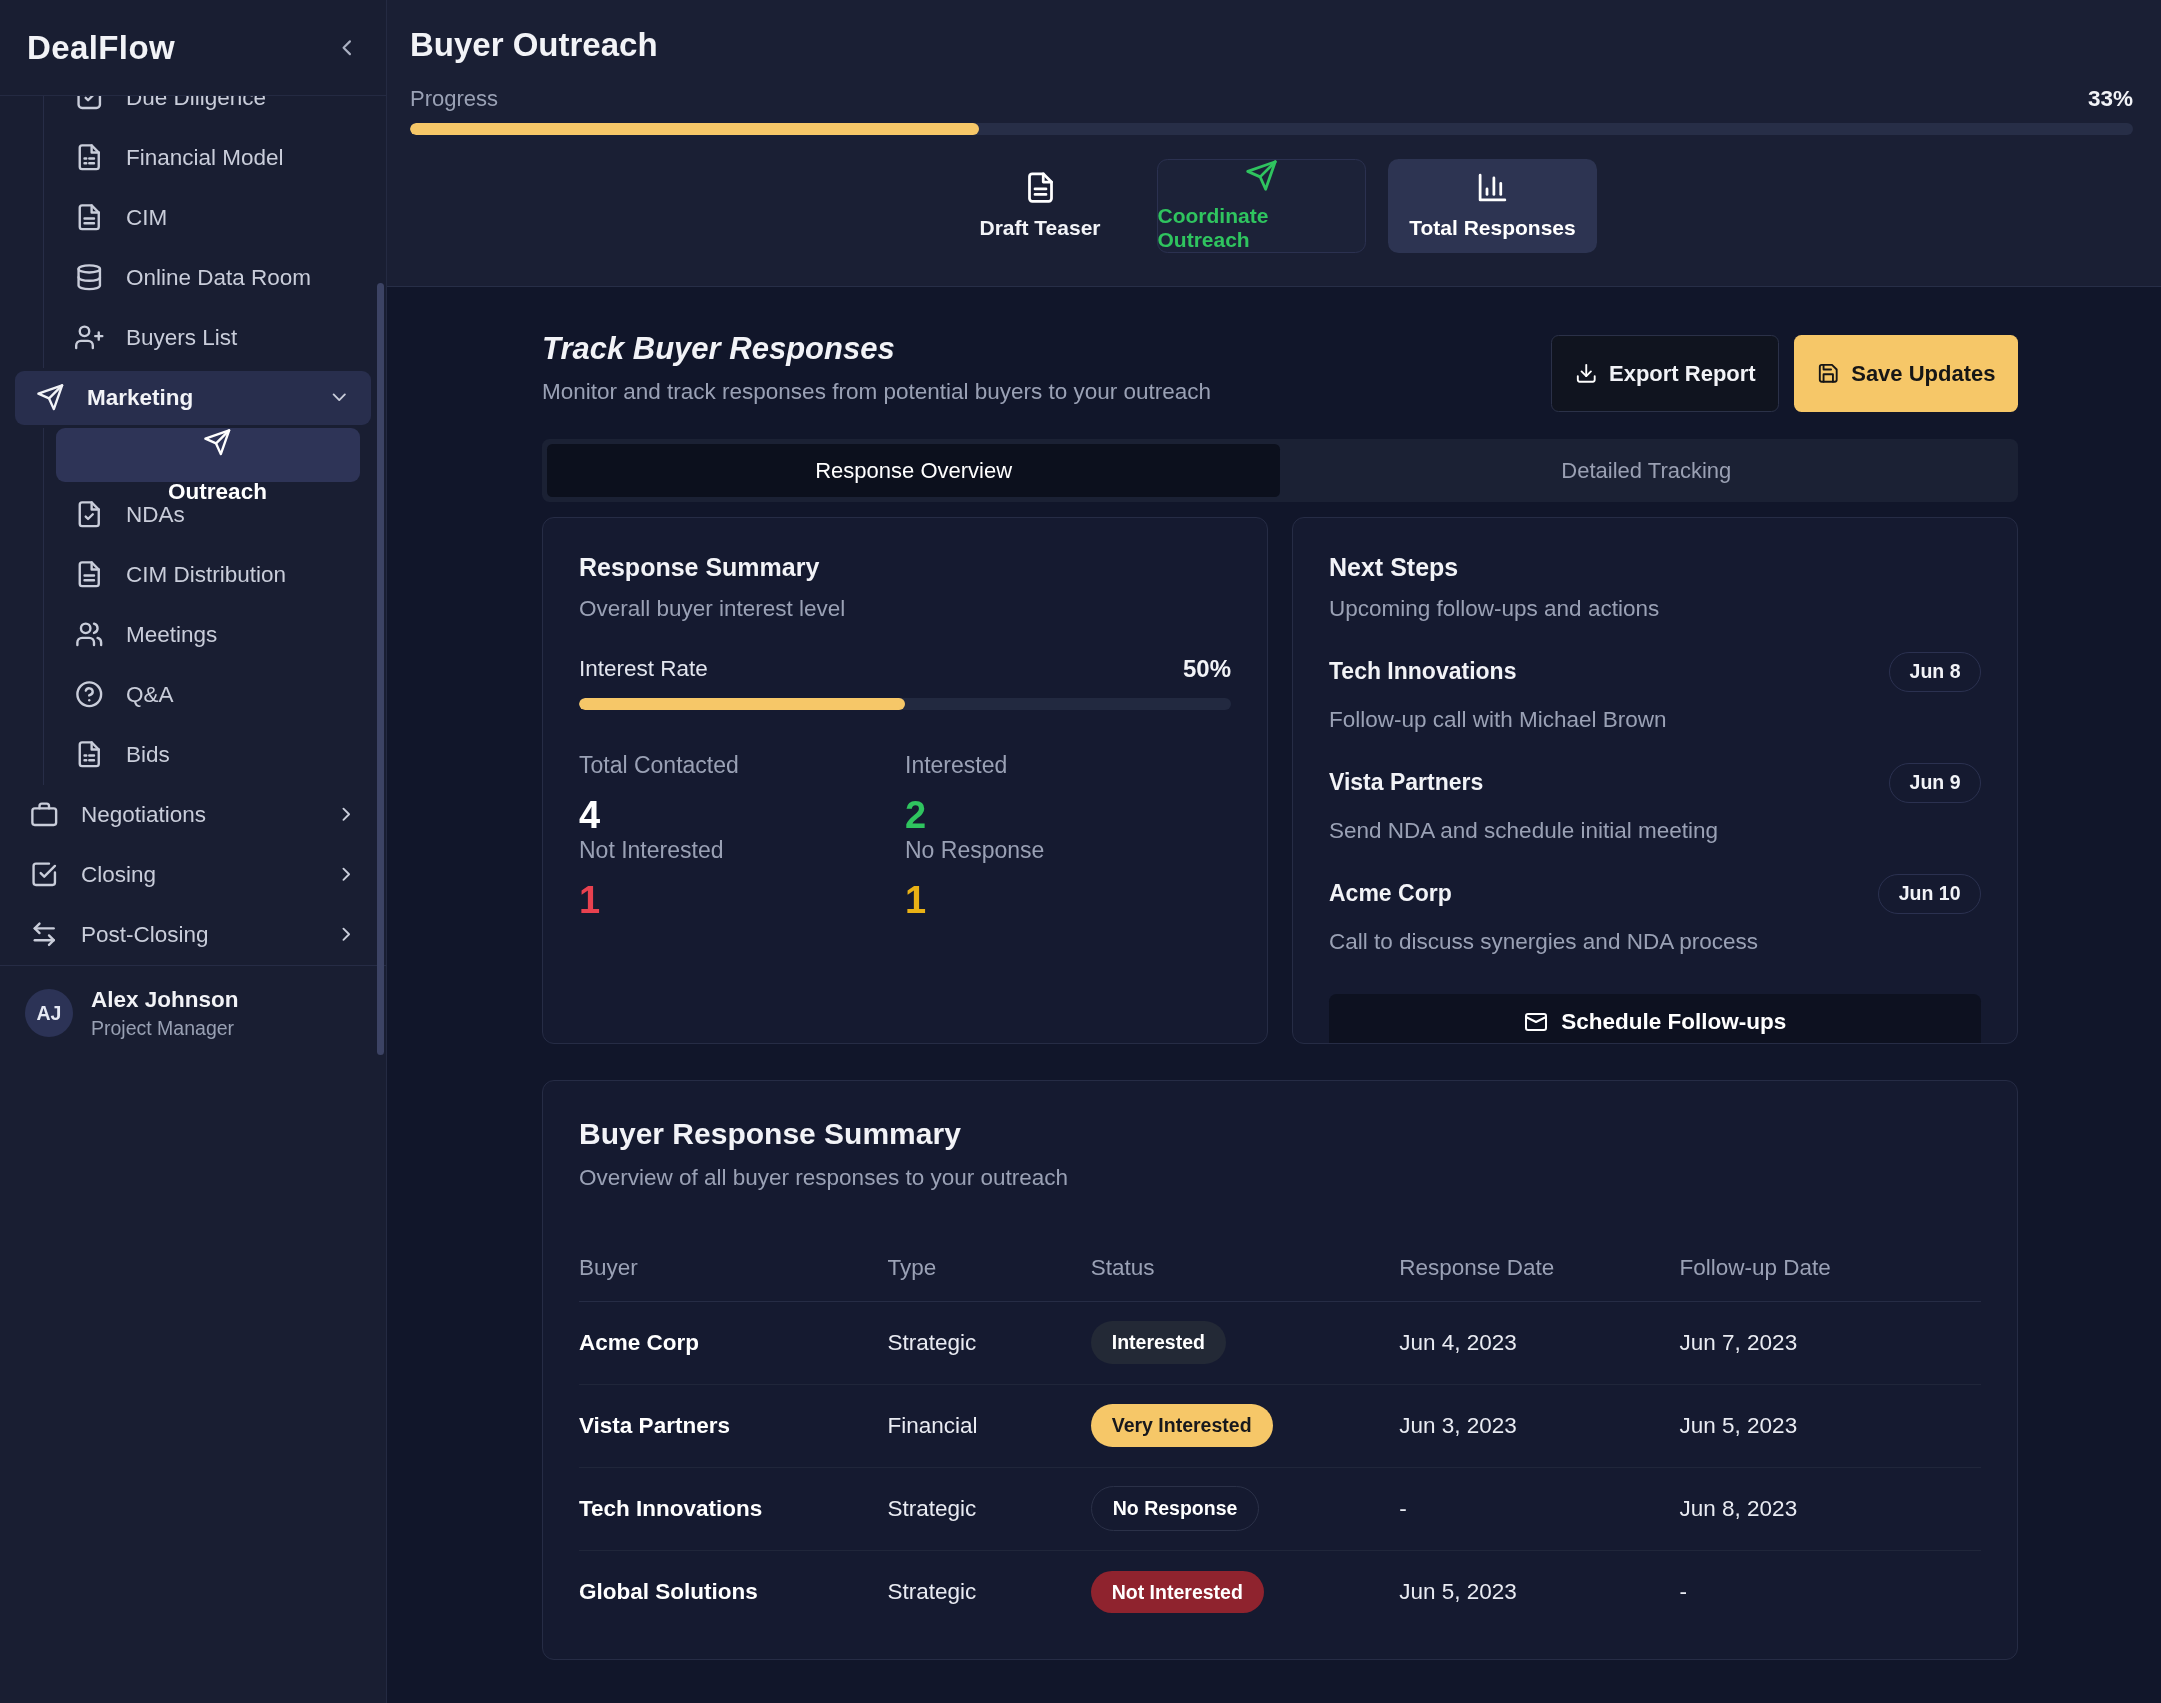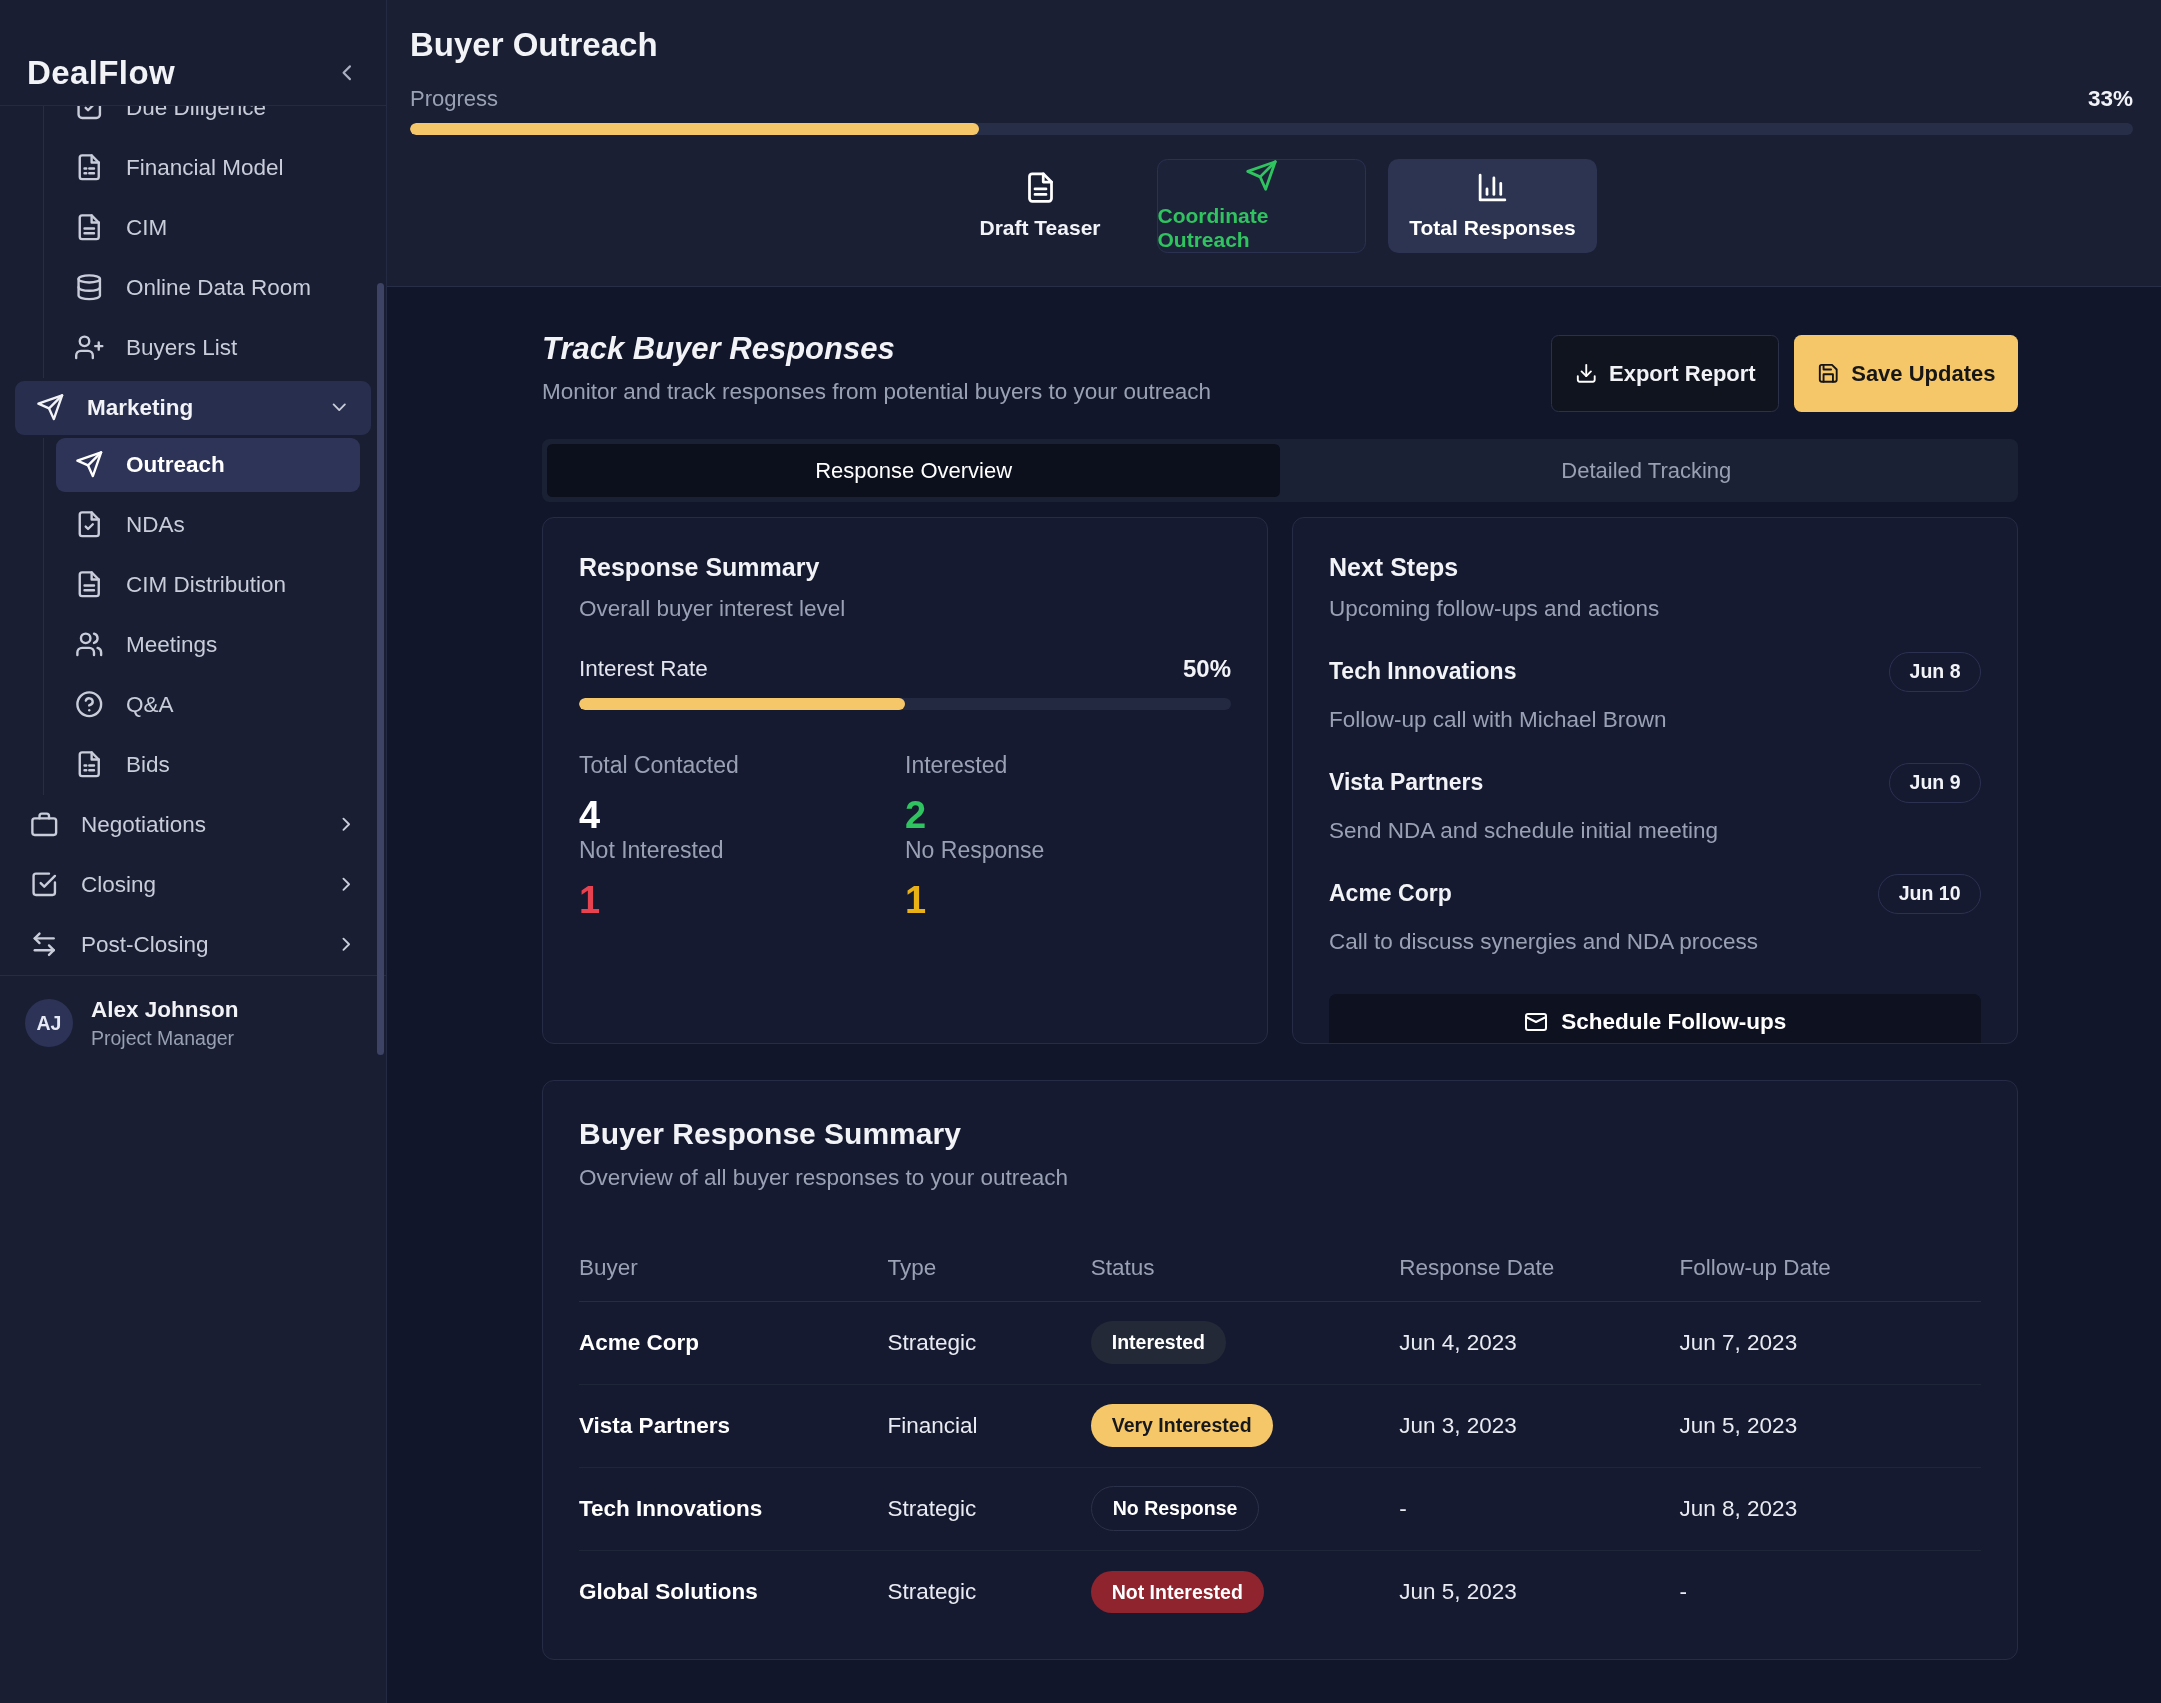--- a/index.html
+++ b/index.html
@@ -11,22 +11,22 @@
   }
   .app { display:flex; width:100%; height:100%; }
 
   
   .sidebar {
     width:387px; min-width:387px; height:100%;
     background:#191e32; border-right:0.8px solid #242a42;
     display:flex; flex-direction:column; position:relative; overflow:hidden;
   }
   .sidebar-header {
-    height:66px; padding:0 27px; display:flex; align-items:center;
-    justify-content:space-between; border-bottom:0.8px solid #242a42; flex:0 0 auto;margin-top:40px;
+    height:96px; padding:0 27px; display:flex; align-items:center;
+    justify-content:space-between; border-bottom:0.8px solid #242a42; flex:0 0 auto;
   }
   .brand { font-size:33px; font-weight:bold; letter-spacing:0.4px; }
   .collapse-btn { color:#aab0c2; display:flex; align-items:center; cursor:pointer; }
   .sidebar-nav { flex:0 0 auto; overflow:hidden; padding-top:0; }
   .subgroup { margin-left:43px; border-left:1.5px solid #272d47; }
   .subgroup.first { margin-top:-28.5px; }
   .nav-item {
     height:60px; display:flex; align-items:center; gap:22.5px;
     color:#c9cdda; font-size:22.5px; cursor:pointer; white-space:nowrap;
   }
@@ -34,21 +34,21 @@
   .nav-item .icn { display:flex; align-items:center; flex:0 0 auto; }
   .top-item { padding:0 28.5px 0 30px; }
   .top-item .spacer { margin-left:auto; }
   .nav-item.marketing {
     height:54px; margin:3px 15px; padding:0 21px 0 21px;
     background:#282e4d; border-radius:9px; color:#f2f3f7; font-weight:600;
   }
   .nav-item.marketing .spacer { margin-left:auto; }
   .sub-active {
     height:54px; margin:3px 26px 3px 12px; padding-left:19px !important;
-    background:#2e3457; border-radius:9px; color:#ffffff; font-weight:600;
+    background:#2e3457; border-radius:9px; color:#ffffff; font-weight:600;flex-direction:column;
   }
   .sidebar-user {
     border-top:0.8px solid #262c45; padding:21px 25px; display:flex;
     align-items:center; gap:18px; flex:0 0 auto;
   }
   .avatar {
     width:48px; height:48px; border-radius:50%; background:#2c3356;
     display:flex; align-items:center; justify-content:center;
     font-size:19.5px; font-weight:bold; color:#e6e9f4;
   }

